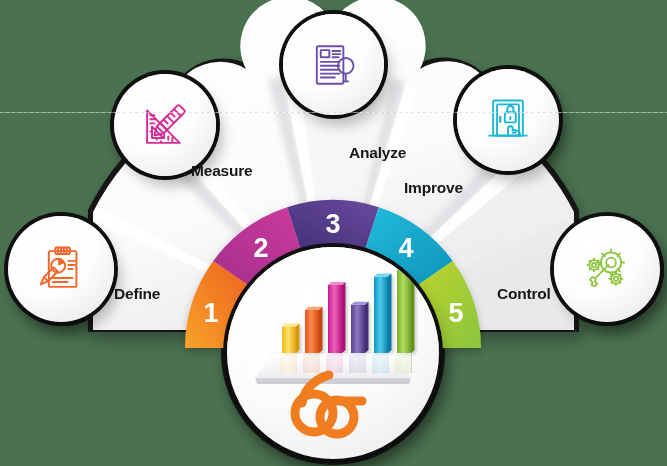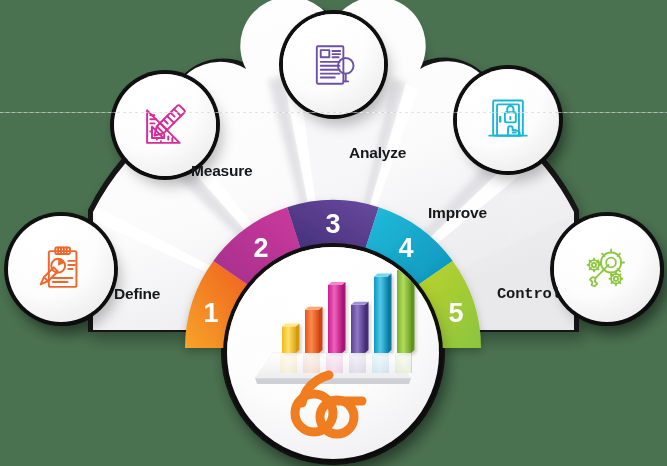--- a/index.html
+++ b/index.html
@@ -215,22 +215,22 @@
         <text x="333" y="233">3</text>
         <text x="406" y="257">4</text>
         <text x="456" y="322">5</text>
       </g>
     </svg>
   </div>
 
   <div class="stage-label" style="left:114px; top:285px;text-align:center;">Define</div>
   <div class="stage-label" style="left:191px; top:162px;">Measure</div>
   <div class="stage-label" style="left:305px; top:144px;margin-left:44px;">Analyze</div>
-  <div class="stage-label" style="left:428px; top:179px;margin-top:25px;">Improve</div>
-  <div class="stage-label" style="left:497px; top:285px;font-family:Liberation Mono, monospace;">Control</div>
+  <div class="stage-label" style="left:404px; top:179px;">Improve</div>
+  <div class="stage-label" style="left:497px; top:285px;">Control</div>
 
   <div class="bubble" style="left:8px; top:216px; width:106px; height:106px; z-index:28;">
     <svg width="52" height="52" viewBox="0 0 64 64" fill="none" stroke="#f0672b" stroke-width="2.4" stroke-linecap="round" stroke-linejoin="round">
       <rect x="17" y="10" width="34" height="44" rx="2"></rect>
       <rect x="25" y="5.5" width="18" height="8" rx="1.6"></rect>
       <path d="M28.5 5.5v8M32 5.5v8M35.5 5.5v8M39 5.5v8"></path>
       <circle cx="28.5" cy="28" r="8.5"></circle>
       <path d="M28.5 28 L28.5 19.5 A8.5 8.5 0 0 1 36.2 24.6 Z" fill="#f0672b" stroke="none"></path>
       <path d="M41 22h8M41 27h8M41 32h5"></path>
       <path d="M22 43h24M22 48h18"></path>

